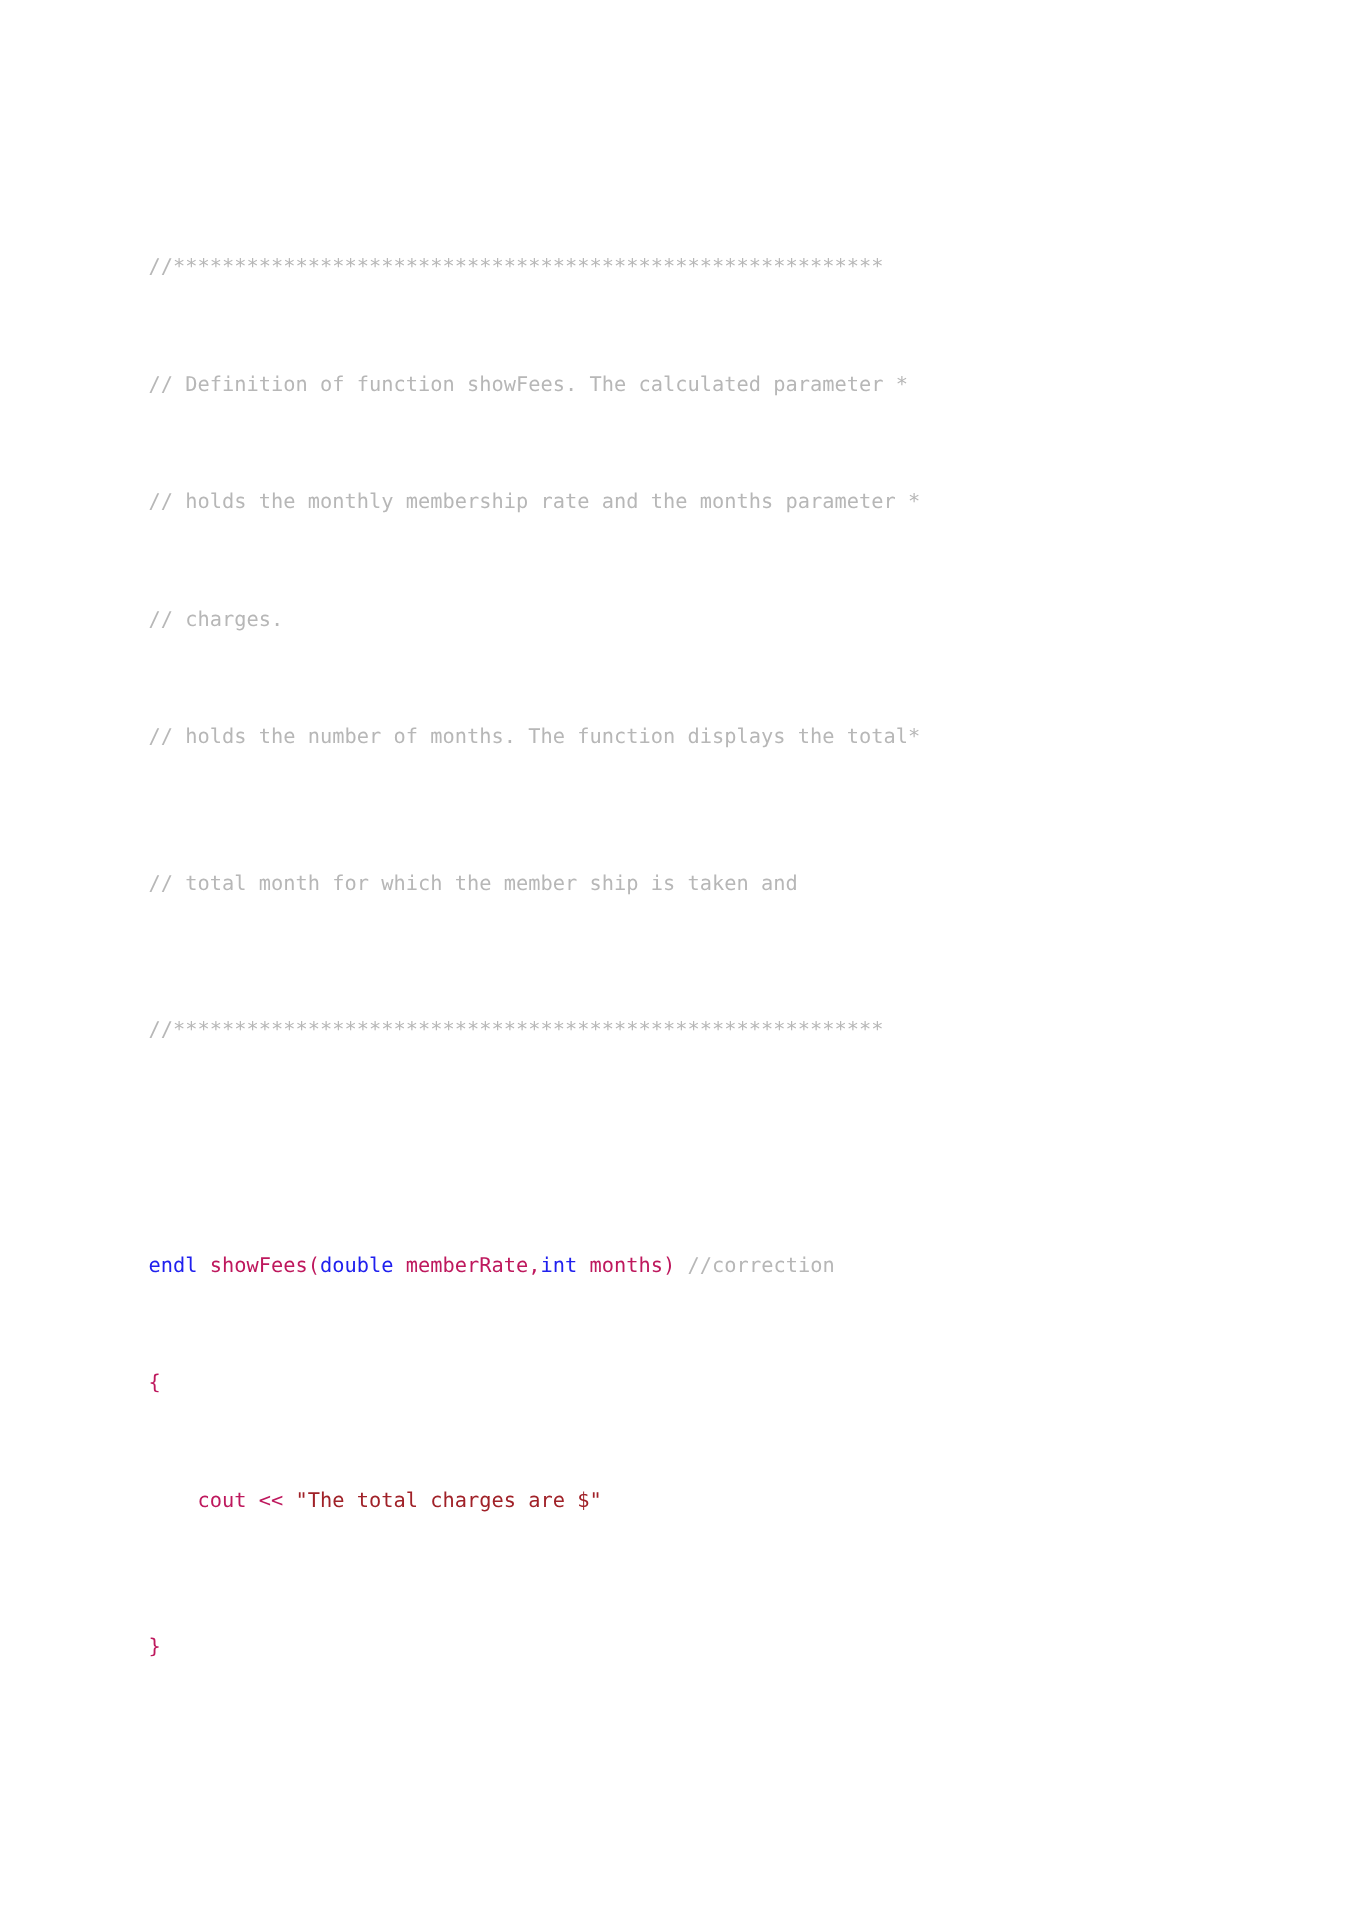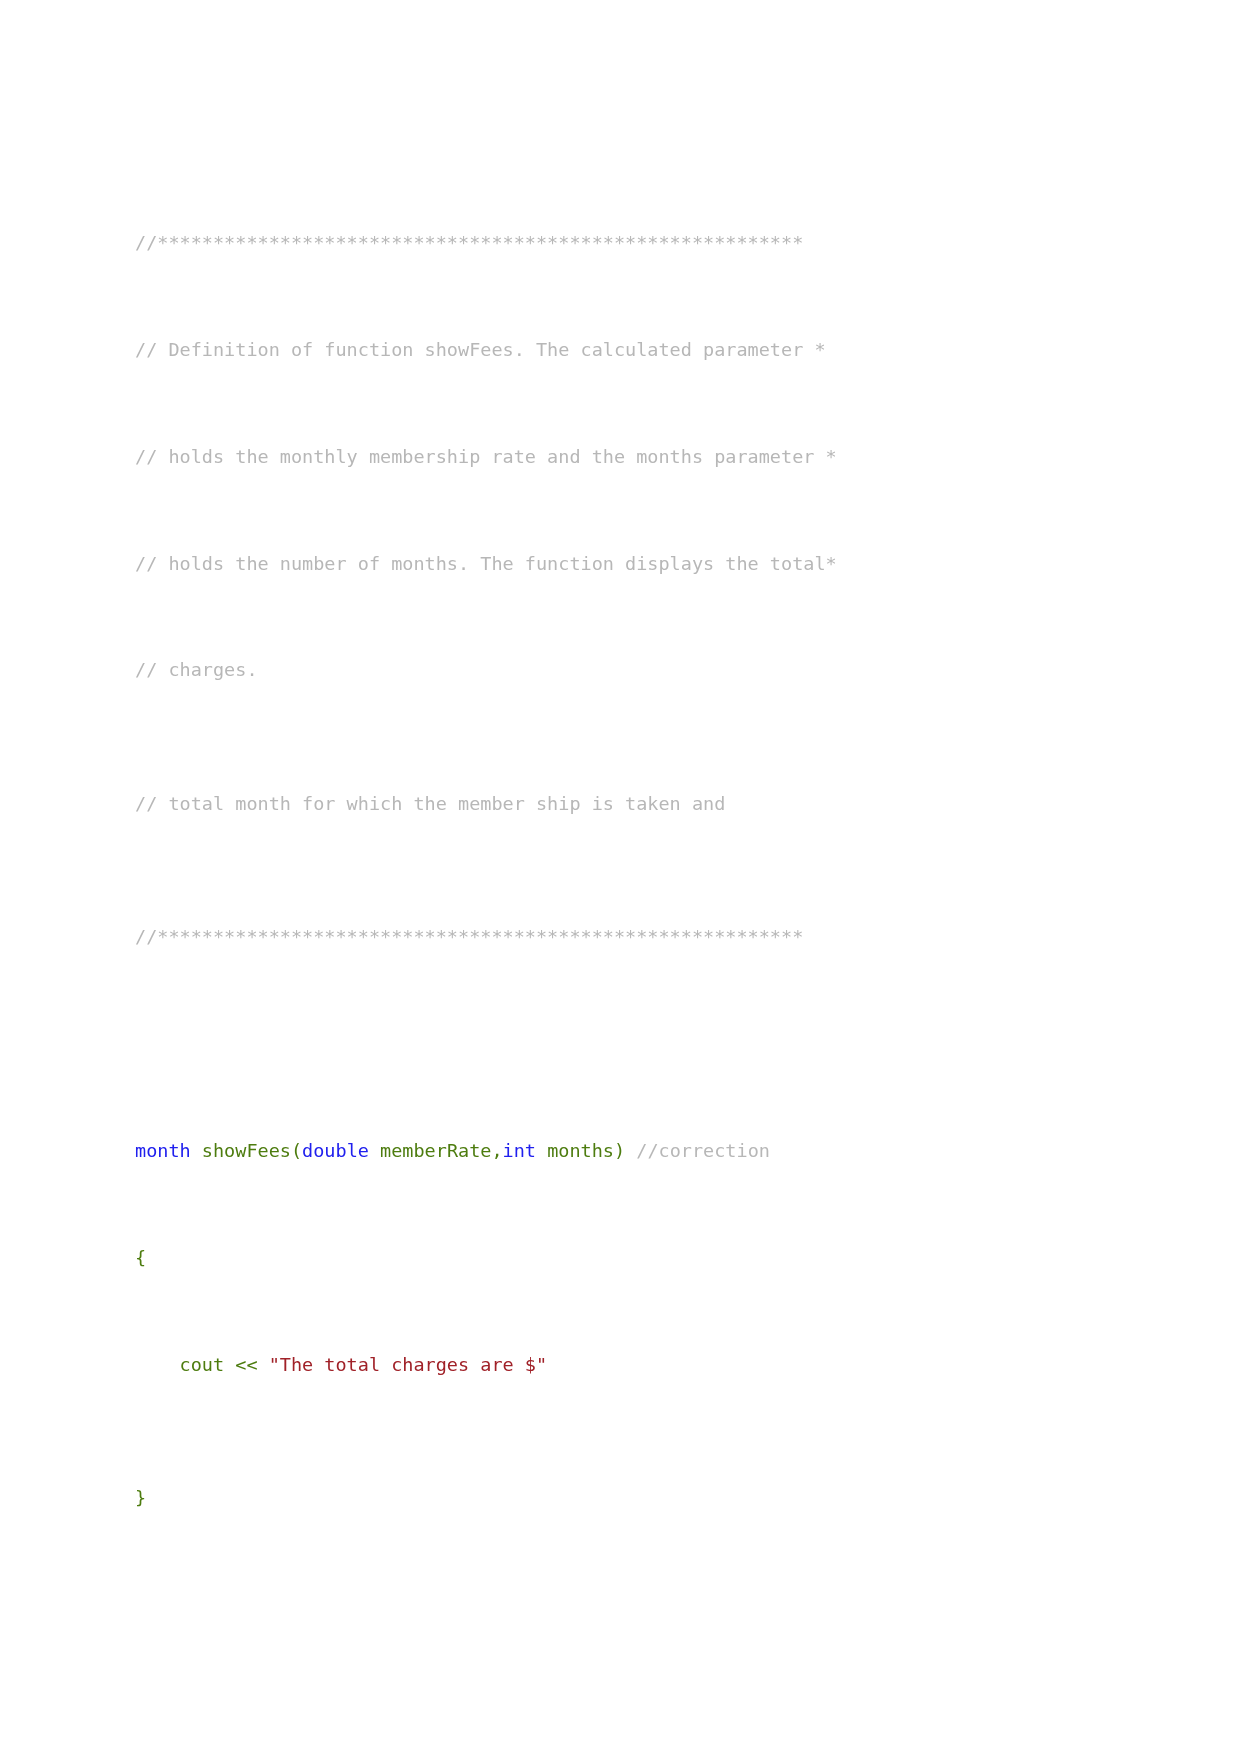--- a/index.html
+++ b/index.html
@@ -47,54 +47,54 @@
   .cmt {
     color: #b7b7b7;
   }
   .kw {
     color: #2020ee;
   }
   .str {
     color: #a02128;
   }
   .plain {
-    color: #4d7c0f;
+    color: #be185d;
   }
 
   .code-gap {
     height: 26.7px;
   }
 </style>
 </head>
 <body>
 
 <div class="page">
   <div class="content">
 
     <div class="code-block">
 
       <div class="code-line"><span class="cmt">//**********************************************************</span></div>
 
       <div class="code-line"><span class="cmt">// Definition of function showFees. The calculated parameter *</span></div>
 
       <div class="code-line"><span class="cmt">// holds the monthly membership rate and the months parameter *</span></div>
 
+      <div class="code-line"><span class="cmt">// charges.</span></div>
+
       <div class="code-line"><span class="cmt">// holds the number of months. The function displays the total*</span></div>
-
-      <div class="code-line"><span class="cmt">// charges.</span></div>
 
 
       <div class="code-line"><span class="cmt">// total month for which the member ship is taken and</span></div>
 
 
       <div class="code-line"><span class="cmt">//**********************************************************</span></div>
 
       <div class="code-gap"></div>
 
-      <div class="code-line"><span class="kw">month</span><span class="plain"> showFees(</span><span class="kw">double</span><span class="plain"> memberRate,</span><span class="kw">int</span><span class="plain"> months)</span><span class="cmt"> //correction</span></div>
+      <div class="code-line"><span class="kw">endl</span><span class="plain"> showFees(</span><span class="kw">double</span><span class="plain"> memberRate,</span><span class="kw">int</span><span class="plain"> months)</span><span class="cmt"> //correction</span></div>
 
       <div class="code-line"><span class="plain">{</span></div>
 
       <div class="code-line"><span class="plain">    cout &lt;&lt; </span><span class="str">"The total charges are $"</span></div>
 
 
       <div class="code-line"><span class="plain">}</span></div>
 
     </div>
 

